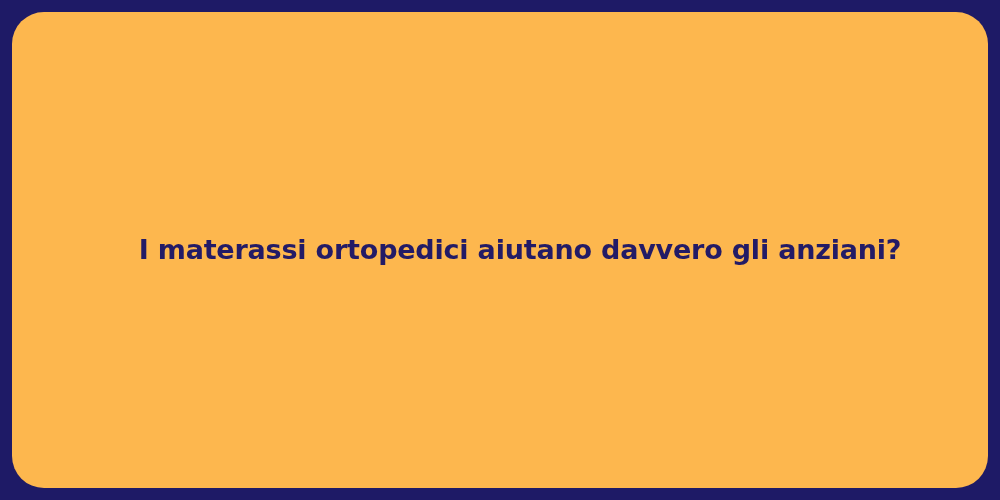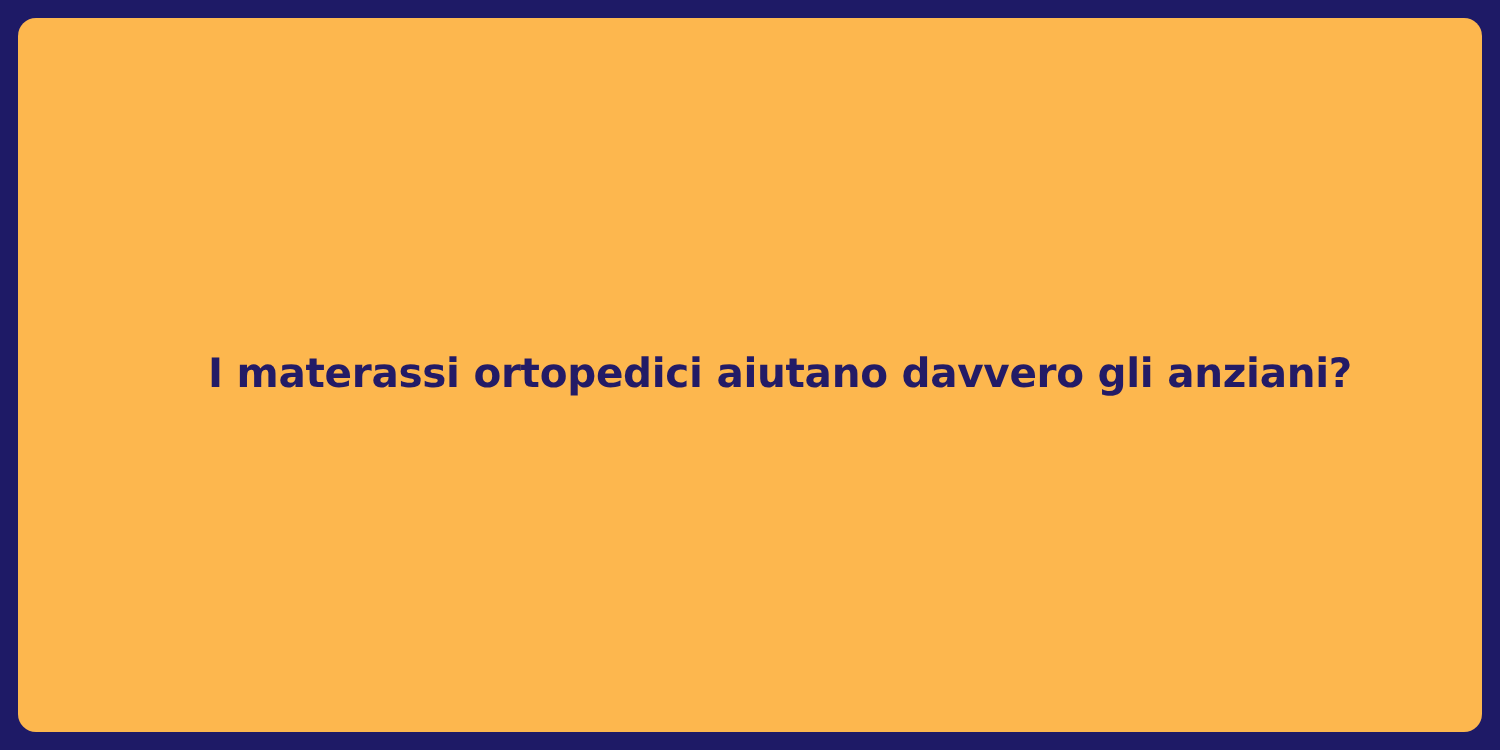--- a/index.html
+++ b/index.html
@@ -51,16 +51,16 @@
     font-weight: bold;
     line-height: 1.25;
     letter-spacing: -0.2px;
     white-space: nowrap;
   }
 </style>
 </head>
 <body>
 
 <div id="banner-root" style="background: rgb(30, 26, 102);">
-  <div id="card" style="background: rgb(253, 183, 78); border-radius: 12px; left: 12px; top: 12px; width: 976px; height: 476px; padding-left: 40px;">
+  <div id="card" style="background: rgb(253, 183, 78); border-radius: 32px; left: 12px; top: 12px; width: 976px; height: 476px; padding-left: 40px;">
     <h1 id="headline" style="color: rgb(35, 27, 102); font-size: 27px;">I materassi ortopedici aiutano davvero gli anziani?</h1>
   </div>
 </div>
 
 </body></html>

